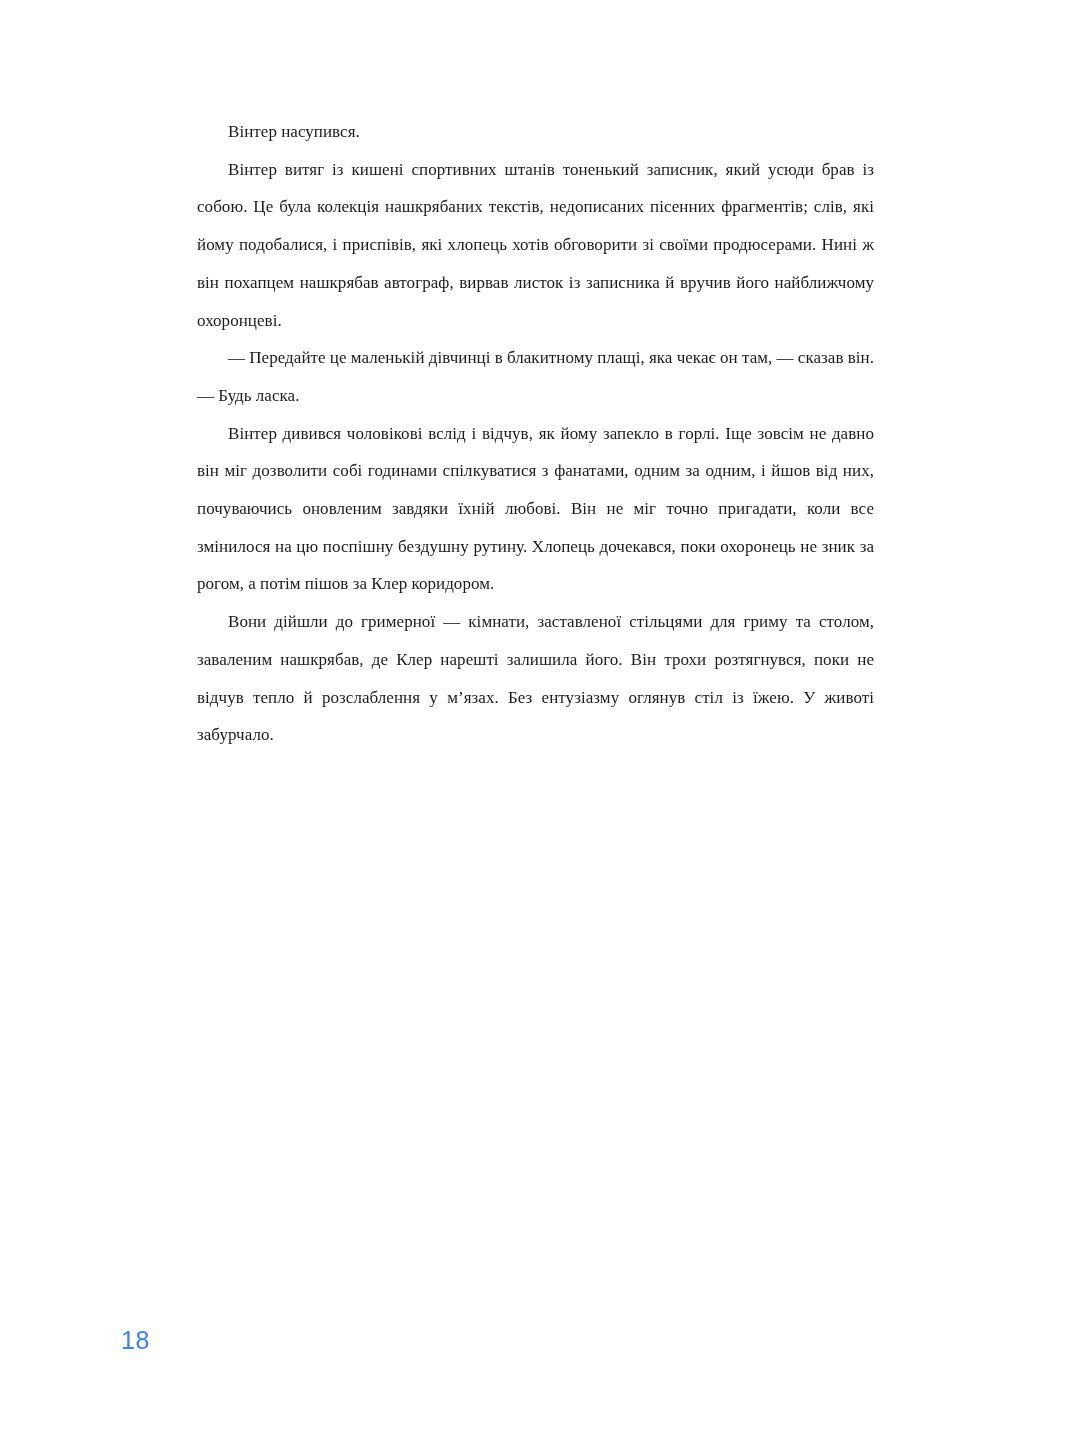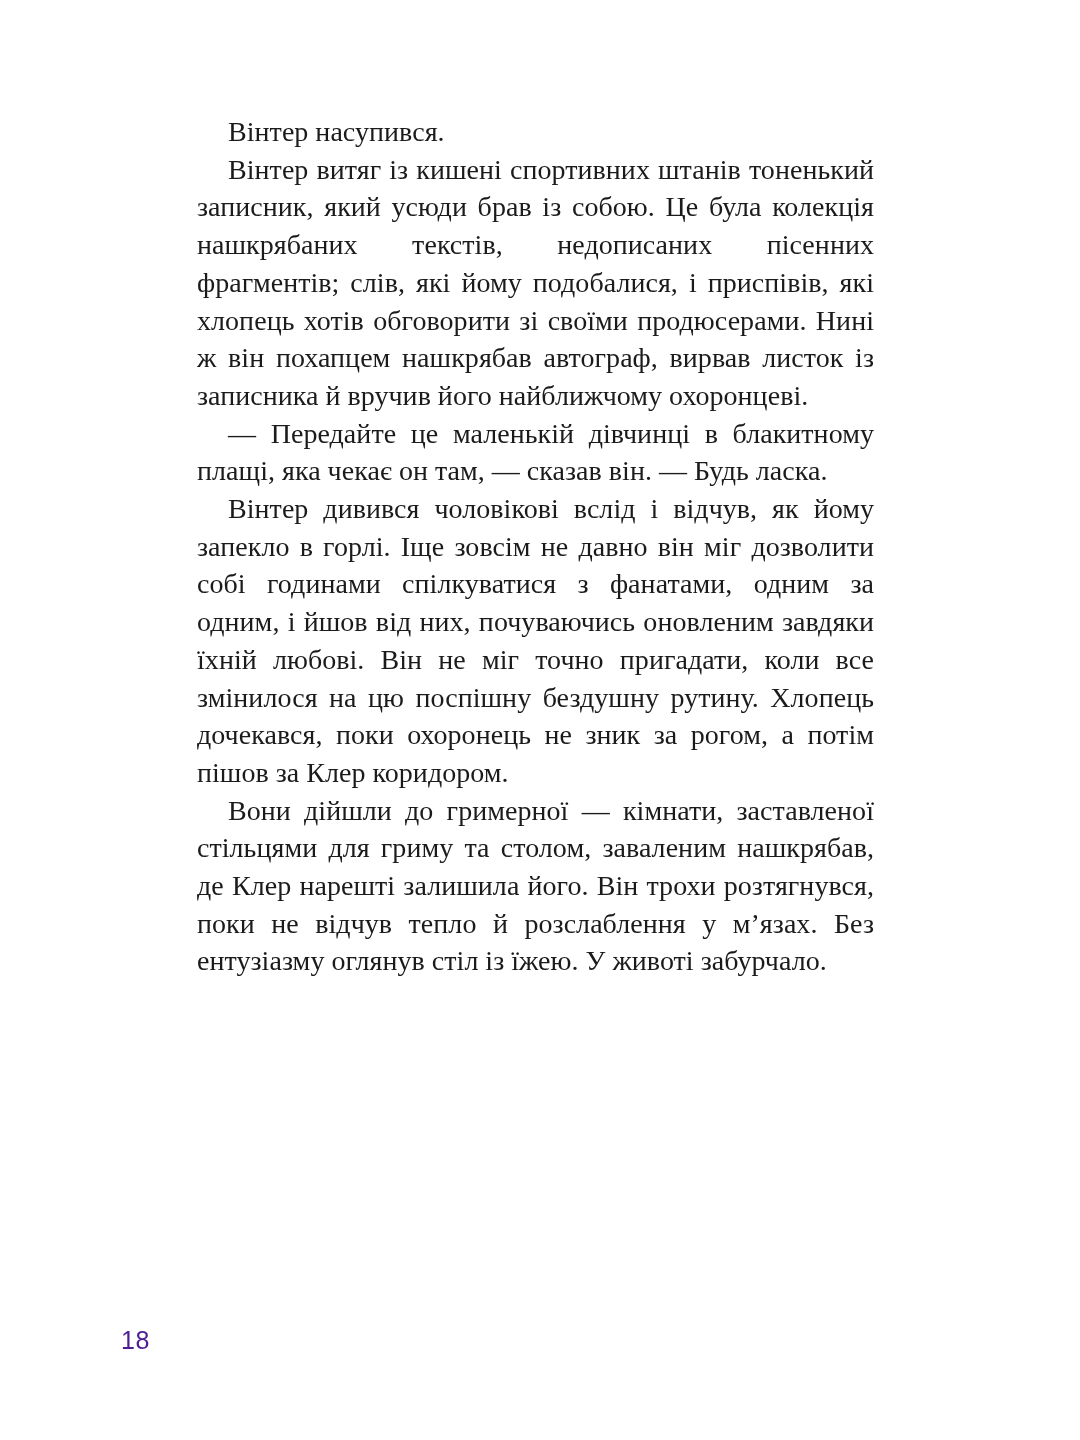--- a/index.html
+++ b/index.html
@@ -25,40 +25,40 @@
   .text-block {
     position: absolute;
     left: 197px;
     top: 113px;
     width: 677px;
   }
 
   .para {
     margin: 0;
     padding: 0;
-    font-size: 28px;
+    font-size: 17px;
     line-height: 37.7px;
     color: #1b1b1b;
     text-align: justify;
     text-justify: inter-word;
     text-indent: 31px;
     -webkit-hyphens: auto;
     hyphens: auto;
     word-spacing: -0.1px;
     letter-spacing: 0.05px;
   }
 
   .page-number {
     position: absolute;
     left: 121px;
     top: 1325px;
     font-family: "Liberation Sans", "DejaVu Sans", sans-serif;
     font-size: 25px;
     line-height: 30px;
-    color: #4c1d95;
+    color: #3b82f6;
     letter-spacing: 0.6px;
   }
 </style>
 </head>
 <body>
 
 <div class="page">
 
   <div class="text-block">
     <p class="para">Вінтер насупився.</p>

